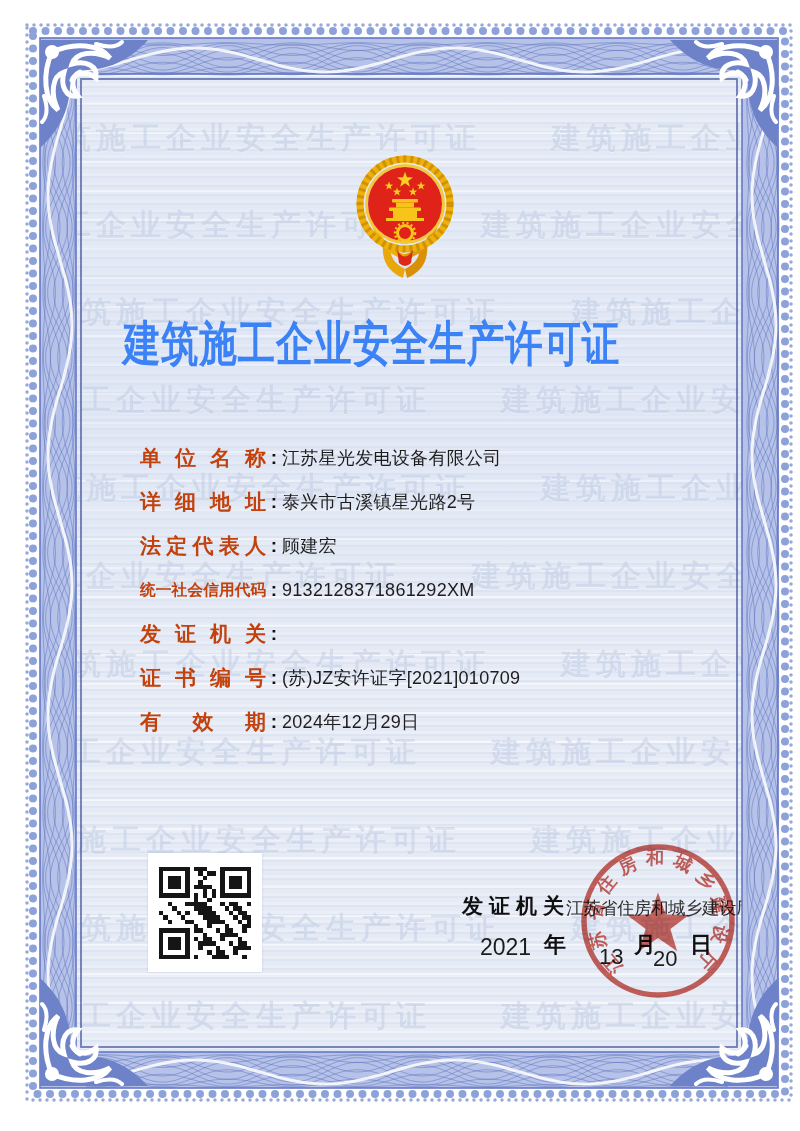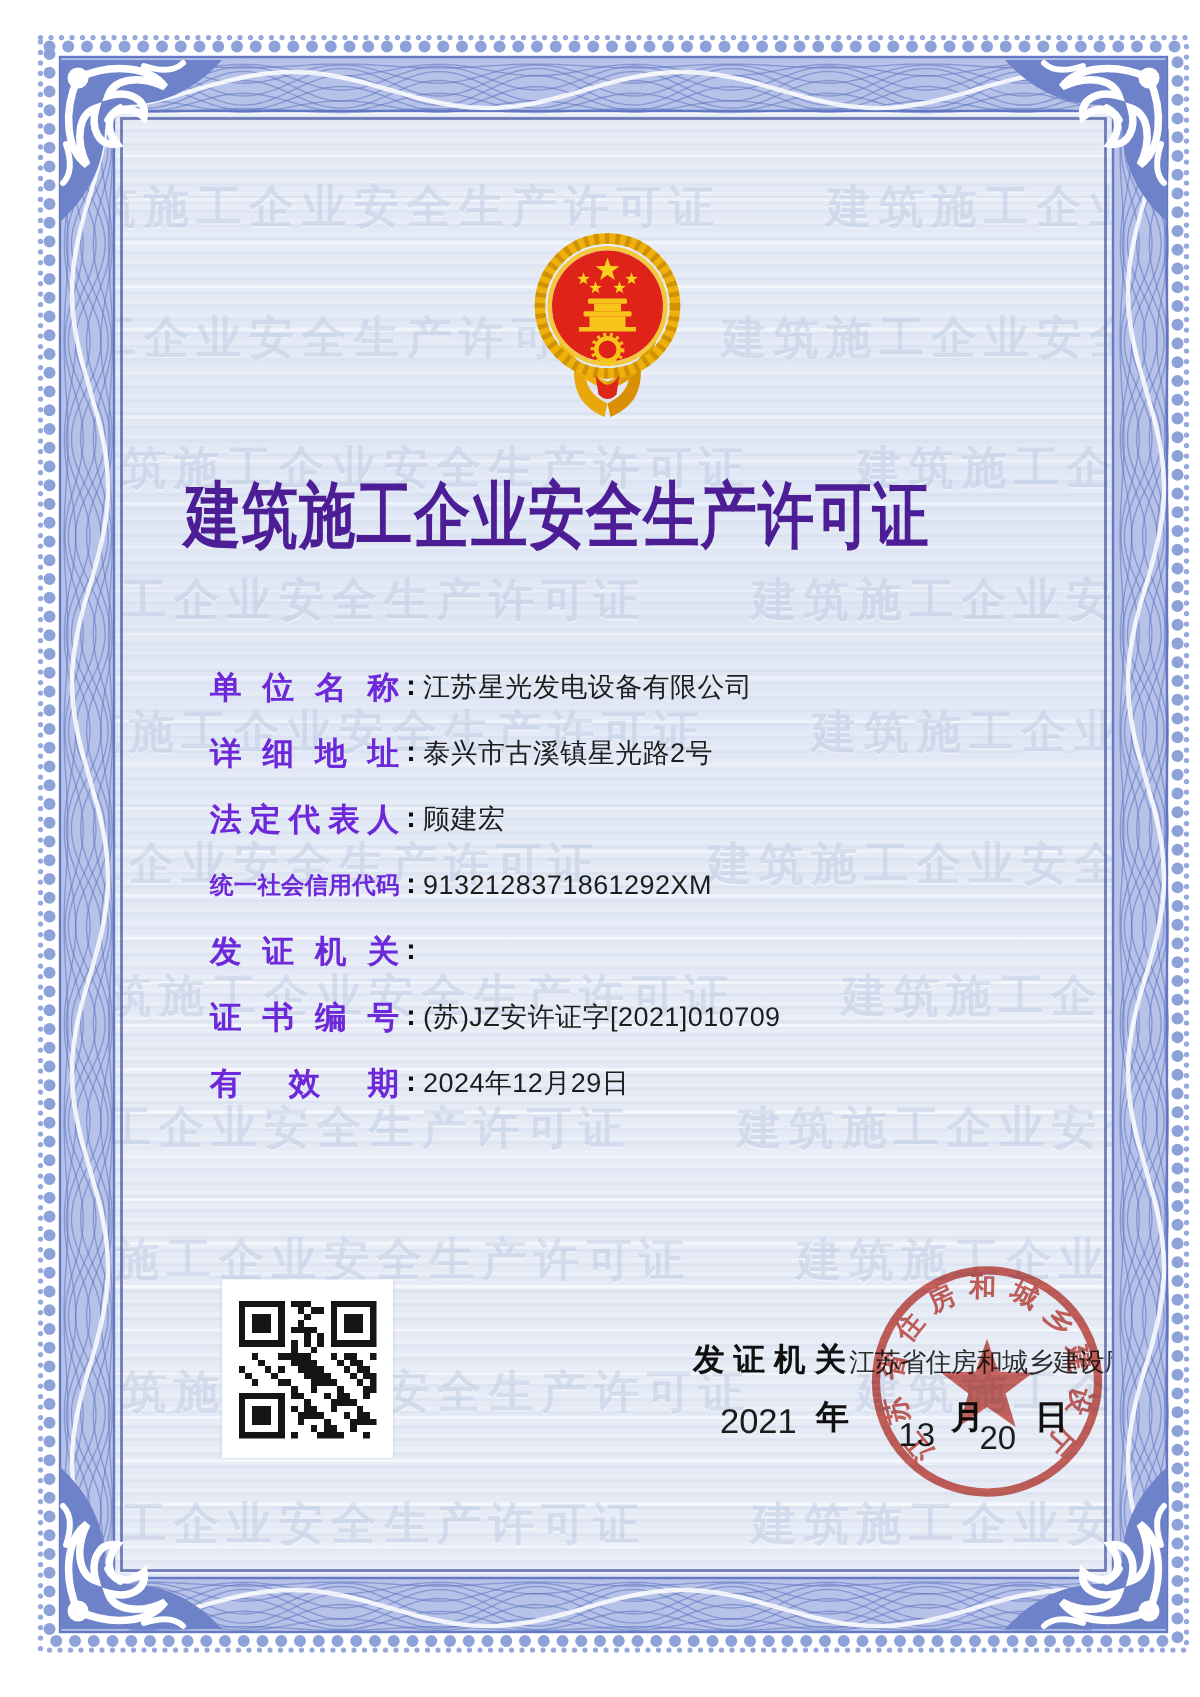--- a/index.html
+++ b/index.html
@@ -21,27 +21,27 @@
     text-shadow:0 1px 0 rgba(255,255,255,.7);}
 
   
   .border-svg{position:absolute;left:0;top:0;width:800px;height:1131px;pointer-events:none;}
 
   
   .emblem{position:absolute;left:353px;top:150px;width:104px;height:130px;}
 
   
   .title{position:absolute;left:0;top:312px;width:742px;text-align:center;
-    font-size:48px;font-weight:900;color:#4c1d95;white-space:nowrap;}
+    font-size:48px;font-weight:900;color:#3b82f6;white-space:nowrap;}
   .title .squeeze{display:inline-block;transform:scaleX(.78);transform-origin:center;letter-spacing:1px;}
 
   
   .fields{position:absolute;left:140px;top:436px;width:586px;}
   .row{display:flex;align-items:center;height:44px;}
-  .flabel{display:inline-block;width:126px;font-weight:700;font-size:21px;color:#6d28d9;
+  .flabel{display:inline-block;width:126px;font-weight:700;font-size:21px;color:#c2410c;
     text-align:justify;text-align-last:justify;}
   .row-credit .flabel{font-size:15.6px;letter-spacing:-.2px;}
   .fcolon{width:16px;text-align:center;font-size:19px;font-weight:700;color:#101010;}
   .fvalue{font-size:18px;color:#1d1d1d;letter-spacing:.3px;white-space:nowrap;}
 
   
   .qr-box{position:absolute;left:148px;top:853px;width:114px;height:119px;background:#ffffff;
     display:flex;align-items:center;justify-content:center;box-shadow:0 0 2px rgba(120,130,170,.3);}
   .qr-box svg{width:92px;height:92px;}
 

